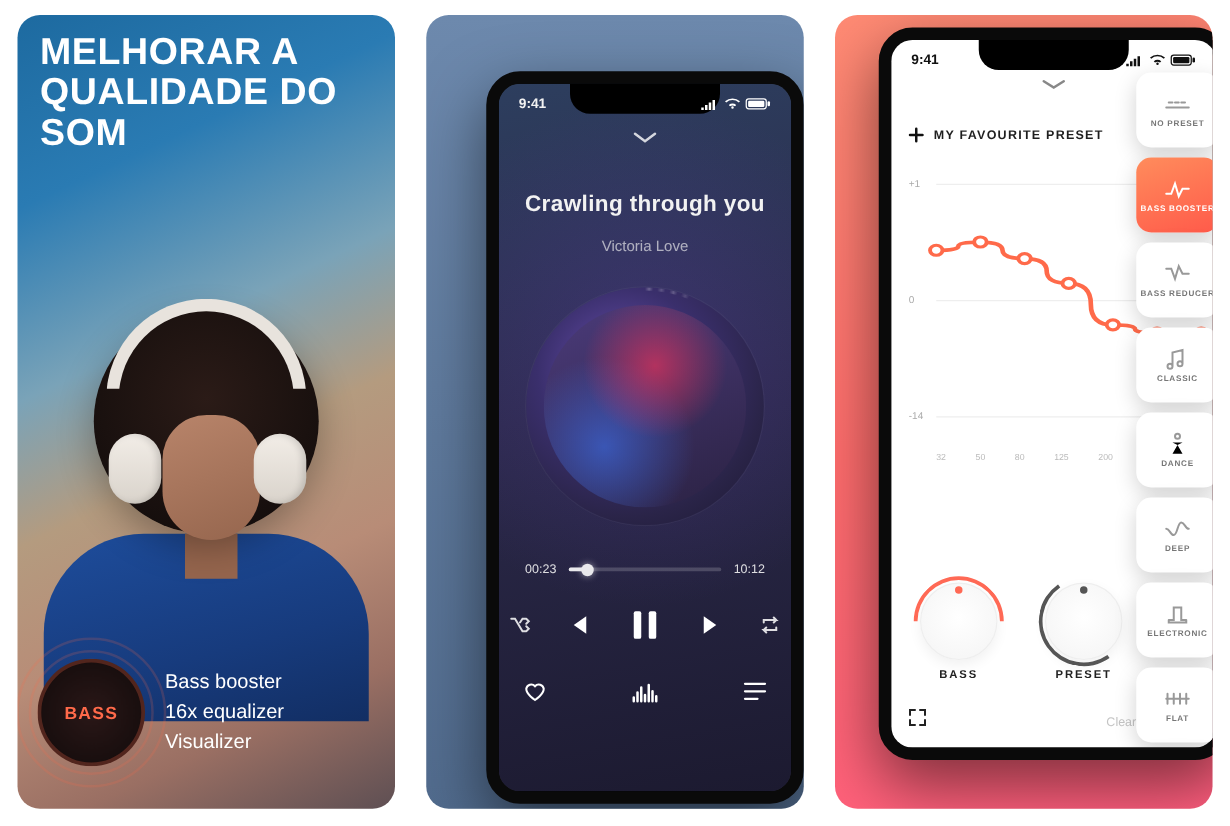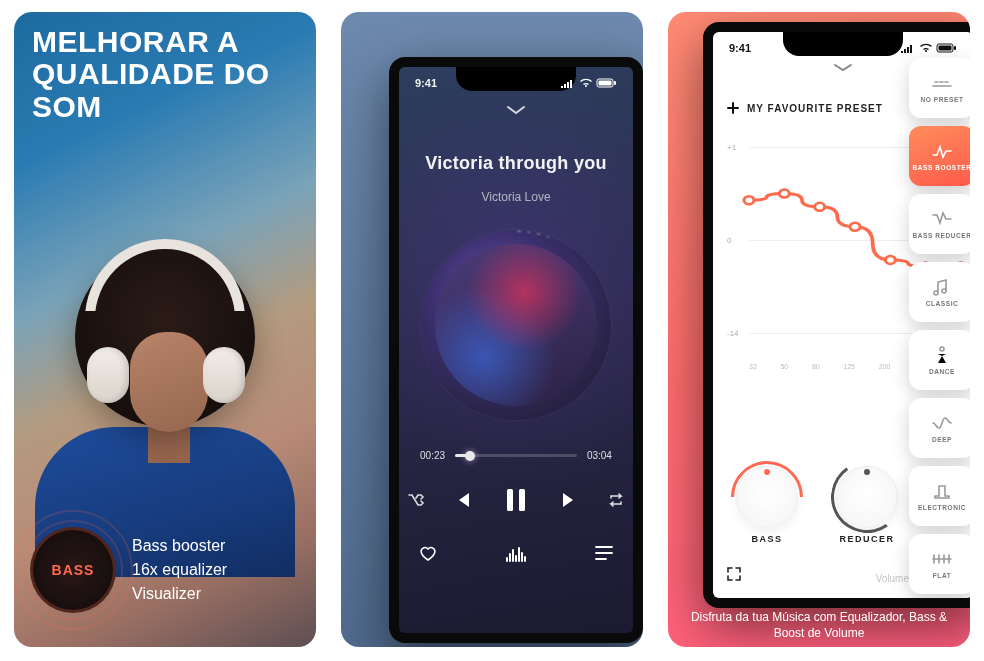--- a/index.html
+++ b/index.html
@@ -84,21 +84,21 @@
     .feat-list { color:#fff; font-size:16px; line-height:1.5; font-weight:500; }
     
     .panel2 {
       width: 302px; height: 635px;
       background: linear-gradient(#6d89ad, #516b8d);
       display:flex; justify-content:center; align-items:flex-end;
     }
     .phone {
       width: 280px; height: 586px;
       background: #000;
-      border-radius: 16px;
+      border-radius: 27px;
       border: 10px solid #0a0a0a;
       box-shadow: 0 0 0 2px #2a2a2a inset, 0 20px 50px rgba(0,0,0,0.5);
       position: relative; overflow:hidden;
       margin-bottom: 4px;
     }
     .notch {
       position:absolute; top:0; left:50%; transform:translateX(-50%);
       width:120px; height:24px; background:#000; border-radius: 0 0 16px 16px; z-index:20;
     }
     .player {
@@ -277,34 +277,34 @@
               <rect x="0" y="1" width="16" height="8" rx="2" fill="none" stroke="#fff"></rect>
               <rect x="1.5" y="2.5" width="13" height="5" rx="1" fill="#fff"></rect>
               <rect x="17" y="3" width="2" height="4" rx="1" fill="#fff"></rect>
             </svg>
         </span>
       </div>
       <svg class="chev" width="24" height="14">
           <path d="M4 4l8 6 8-6" stroke="#fff" stroke-width="2" fill="none" stroke-linecap="round"></path>
         </svg>
 
-      <div class="song-title">Victoria through you</div>
+      <div class="song-title">Crawling through you</div>
       <div class="artist">Victoria Love</div>
 
       <div class="viz-ring">
         <div class="inner-photo"></div>
       </div>
 
       <div class="progress">
         <span>00:23</span>
         <div class="track">
           <div class="fill"></div>
             <div class="knob"></div>
         </div>
-        <span>03:04</span>
+        <span>10:12</span>
       </div>
 
       <div class="controls">
         <div class="ctrl small-ctrl">
           <svg width="18" height="18">
               <path d="M2 4h3l6 10h3m0-10h-3l-2 3m5 7l2-2-2-2m0-6l2 2-2 2" stroke="#fff" stroke-width="1.6" fill="none" stroke-linecap="round"></path>
             </svg>
         </div>
         <div class="ctrl">
           <svg width="22" height="22">
@@ -414,31 +414,31 @@
               <div class="arc"></div>
               <div class="dot"></div>
             </div>
           <div class="dial-label">BASS</div>
         </div>
         <div class="dial">
           <div class="circle">
               <div class="arc vol"></div>
               <div class="dot v"></div>
             </div>
-          <div class="dial-label">REDUCER</div>
+          <div class="dial-label">PRESET</div>
         </div>
       </div>
 
       <div class="eq-footer">
         <span class="expand">
           <svg width="14" height="14">
               <path d="M1 5V1h4M13 9v4H9M1 9v4h4M13 5V1H9" stroke="#222" stroke-width="1.6" fill="none" stroke-linecap="round"></path>
             </svg>
         </span>
-        <span class="clear">Volume</span>
+        <span class="clear">Clear</span>
       </div>
 
     </div>
 
     <div class="preset-bar" id="preset-bar">
         <div class="preset-tile">
           <span class="pi">
             <svg width="22" height="14">
               <path d="M2 10h18M4 6h3M9 6h3M14 6h3" stroke="#999" stroke-width="1.6" fill="none" stroke-linecap="round"></path>
             </svg>
@@ -499,14 +499,13 @@
             <svg width="22" height="14">
               <path d="M3 3v8M8 3v8M13 3v8M18 3v8M2 7h18" stroke="#999" stroke-width="1.6" fill="none" stroke-linecap="round"></path>
             </svg>
           </span>
           <span>FLAT</span>
         </div>
         <div class="preset-tile"></div>
       </div>
   </div>
 
-  <div class="caption">Disfruta da tua Música com Equalizador, Bass &amp; Boost de Volume</div>
 </div>
 
 </body></html>

